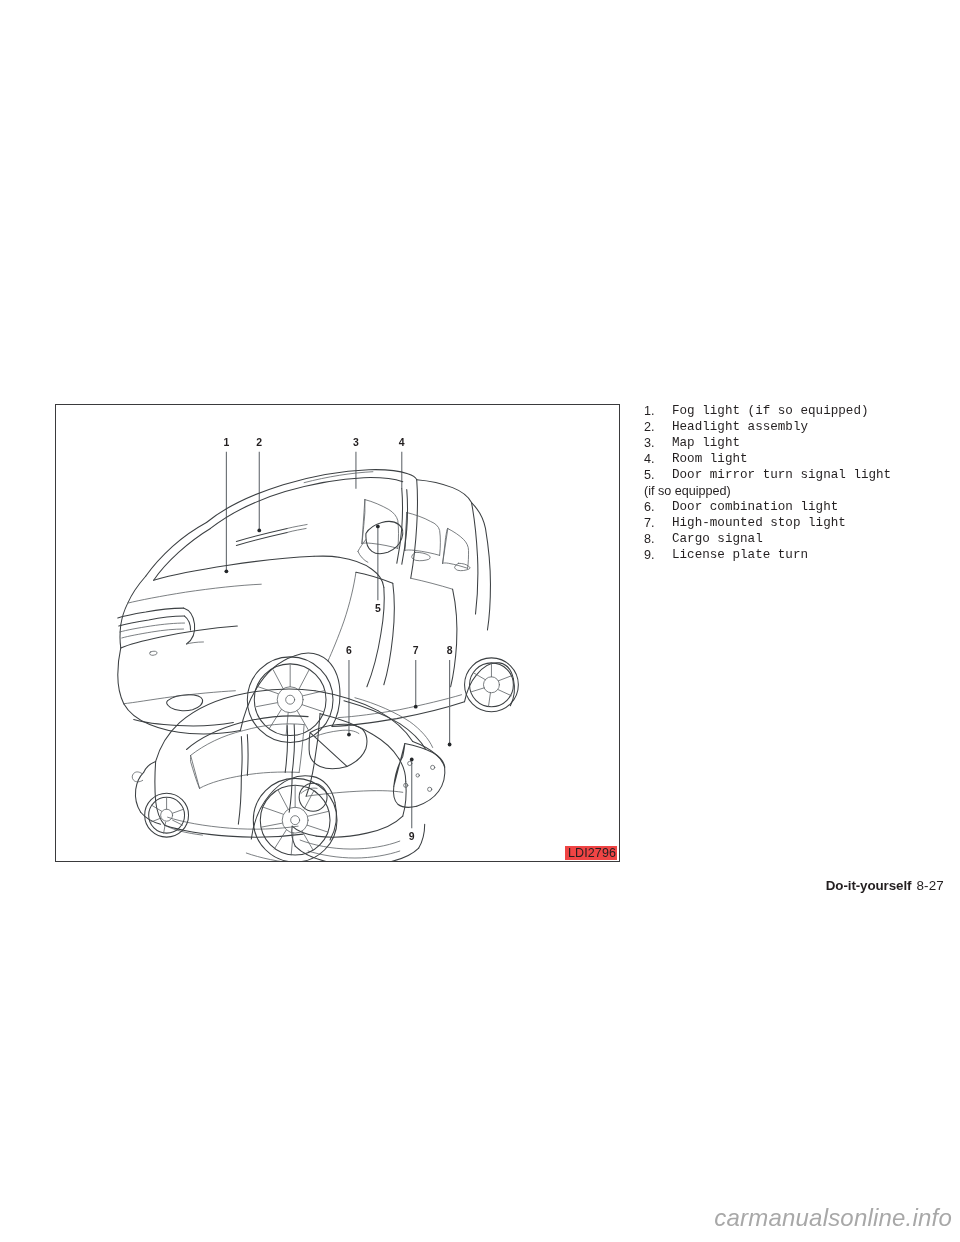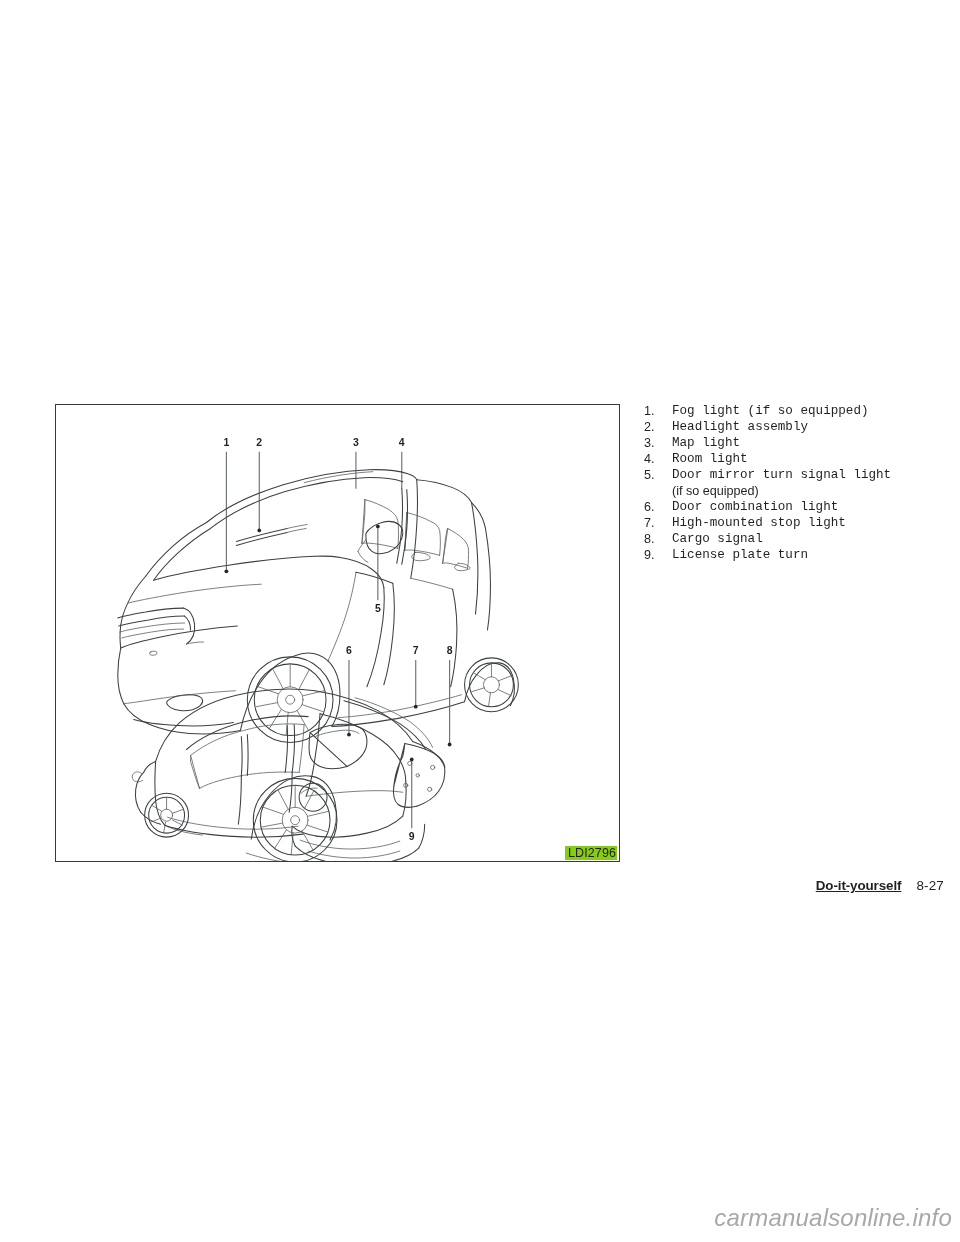--- a/index.html
+++ b/index.html
@@ -35,21 +35,21 @@
     height: 100%;
     display: block;
   }
   .fig-caption {
     position: absolute;
     right: 2px;
     bottom: 1px;
     font-size: 12.5px;
     letter-spacing: 0.1px;
     color: #231f20;
-    background: #84cc16;
+    background: #ef4444;
     padding: 0 1px 0 3px;
     line-height: 14px;
   }
 
   
   #parts-list {
     position: absolute;
     left: 644px;
     top: 403px;
     width: 300px;
@@ -64,45 +64,43 @@
   }
   .part-num {
     width: 28px;
     flex: 0 0 28px;
   }
   .part-label {
     flex: 1 1 auto;
     font-family: Liberation Mono, monospace;
   }
   .part-sublabel {
-    margin-left: 28px;
     font-size: 12.6px;
     line-height: 16.05px;
     color: #231f20;
     white-space: nowrap;
   }
 
   
   #page-footer {
     position: absolute;
     left: 0;
     top: 878px;
     width: 944px;
     text-align: right;
     font-size: 13.4px;
     color: #231f20;
     white-space: nowrap;
   }
   #footer-section {
     font-weight: bold;
     letter-spacing: -0.1px;
-    text-decoration: underline;
   }
   #footer-page {
-    margin-left: 15px;
+    margin-left: 5px;
     letter-spacing: 0.2px;
   }
 
   
   #watermark {
     position: absolute;
     left: 0;
     top: 1204px;
     width: 952px;
     text-align: right;

